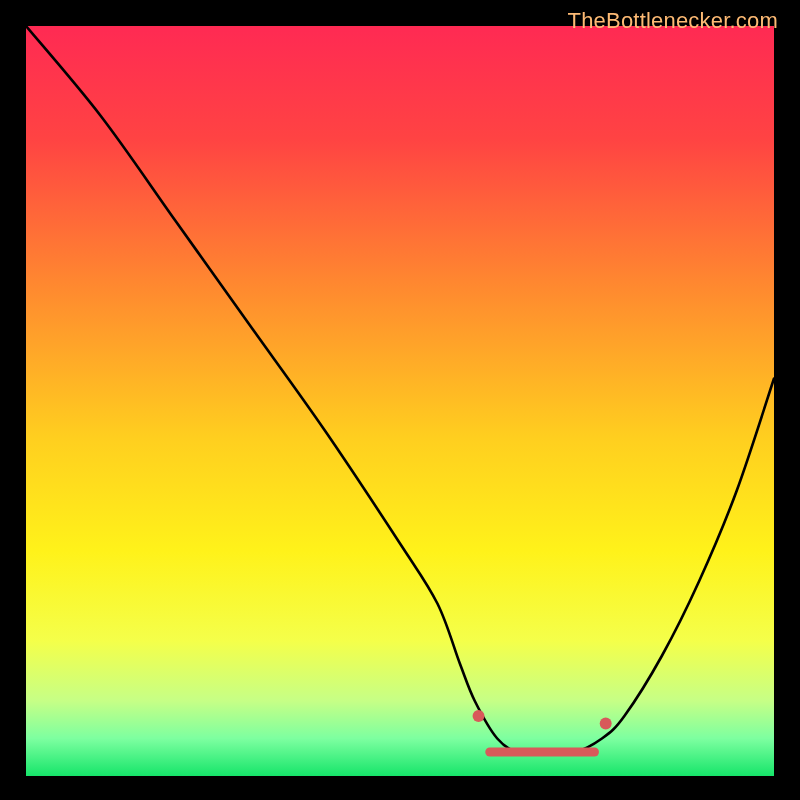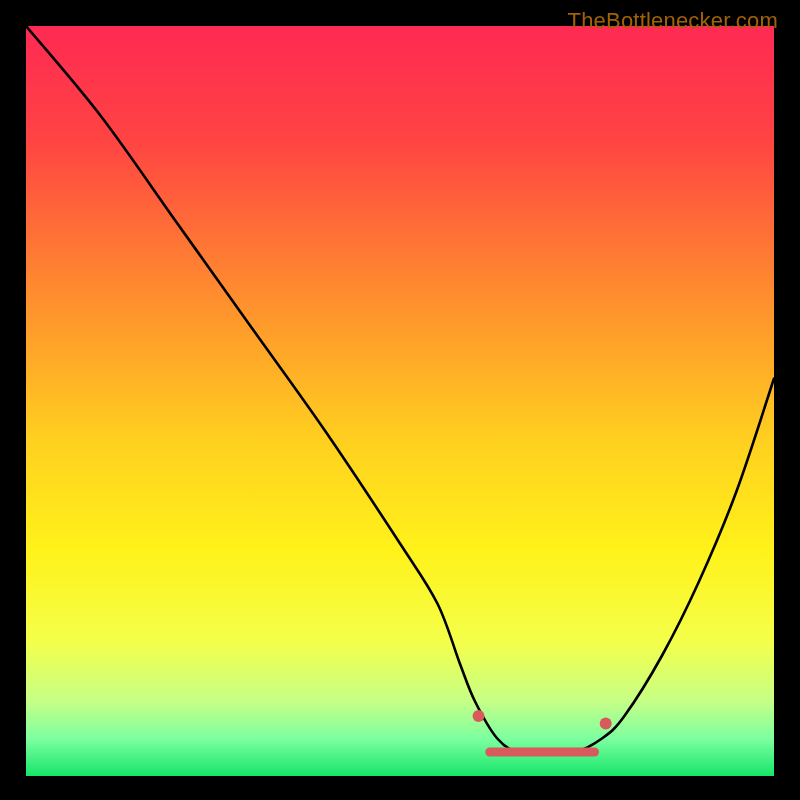--- a/index.html
+++ b/index.html
@@ -8,21 +8,21 @@
     width: 800px;
     height: 800px;
     background: #000;
     position: relative;
     font-family: Arial, sans-serif;
   }
   .watermark {
     position: absolute;
     top: 8px;
     right: 22px;
-    color: #a16207;
+    color: #fdba74;
     font-size: 22px;
     font-weight: 500;
     letter-spacing: 0.2px;
     z-index: 10;
   }
   .plot-area {
     position: absolute;
     left: 26px;
     top: 26px;
     width: 748px;

